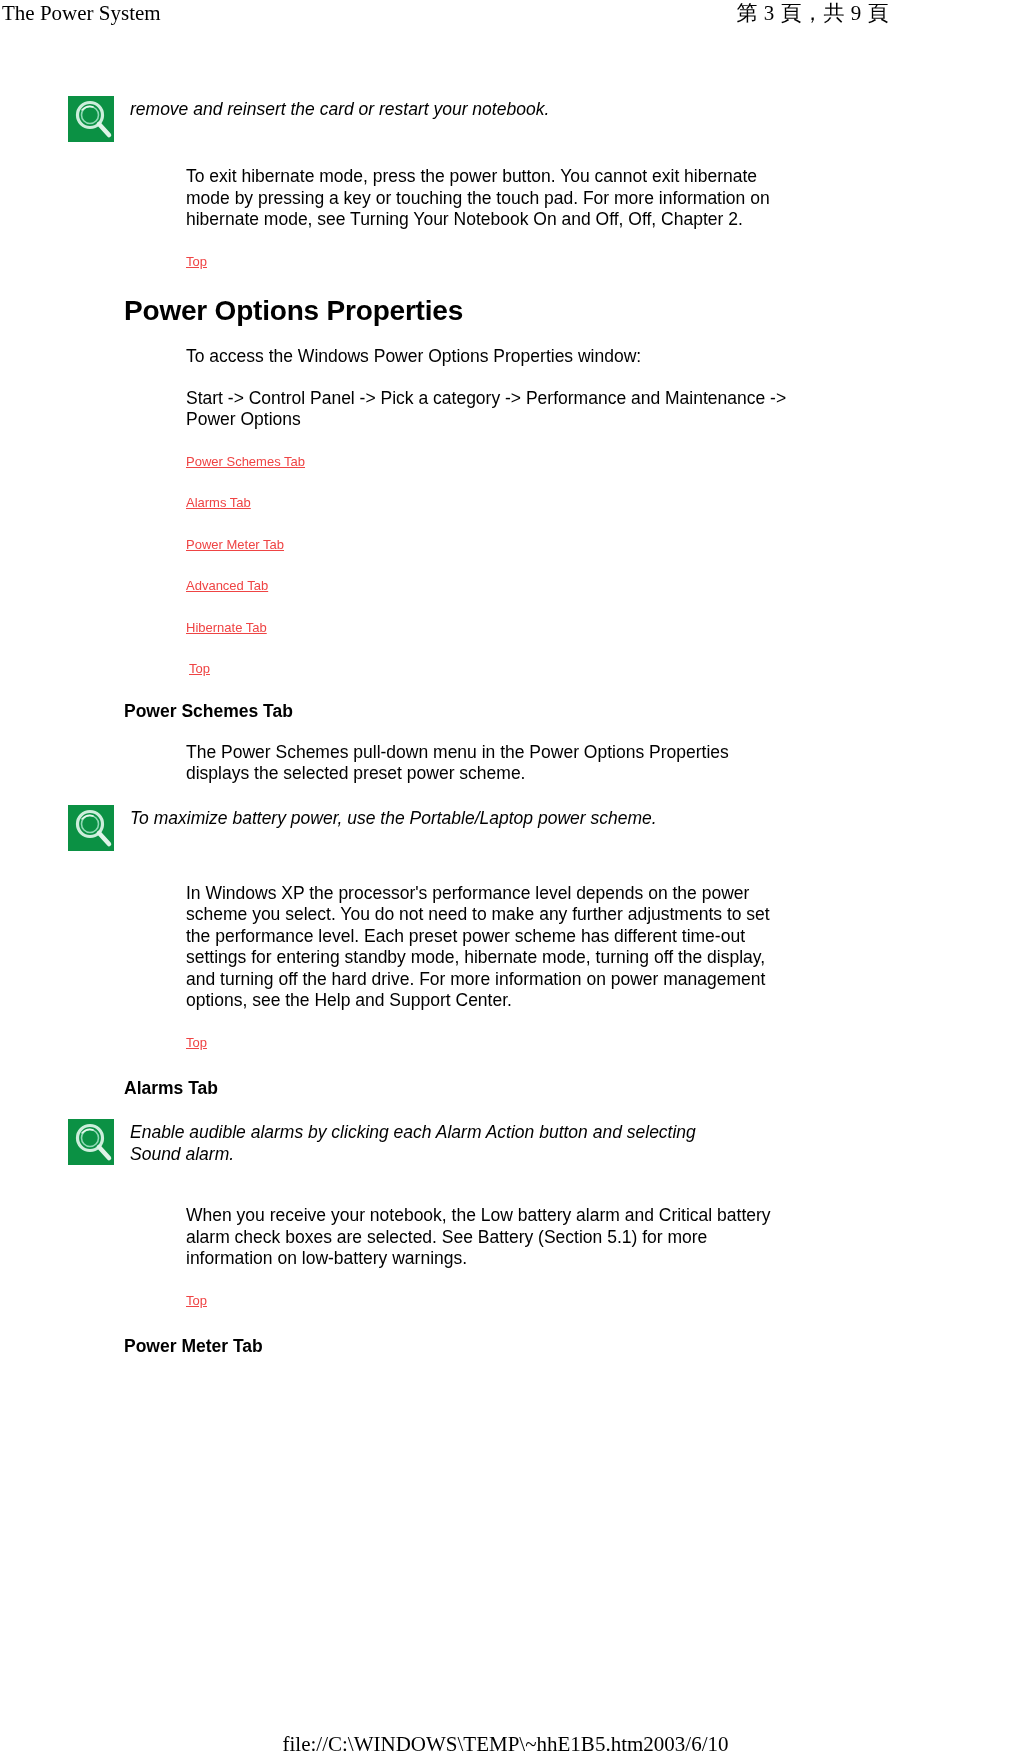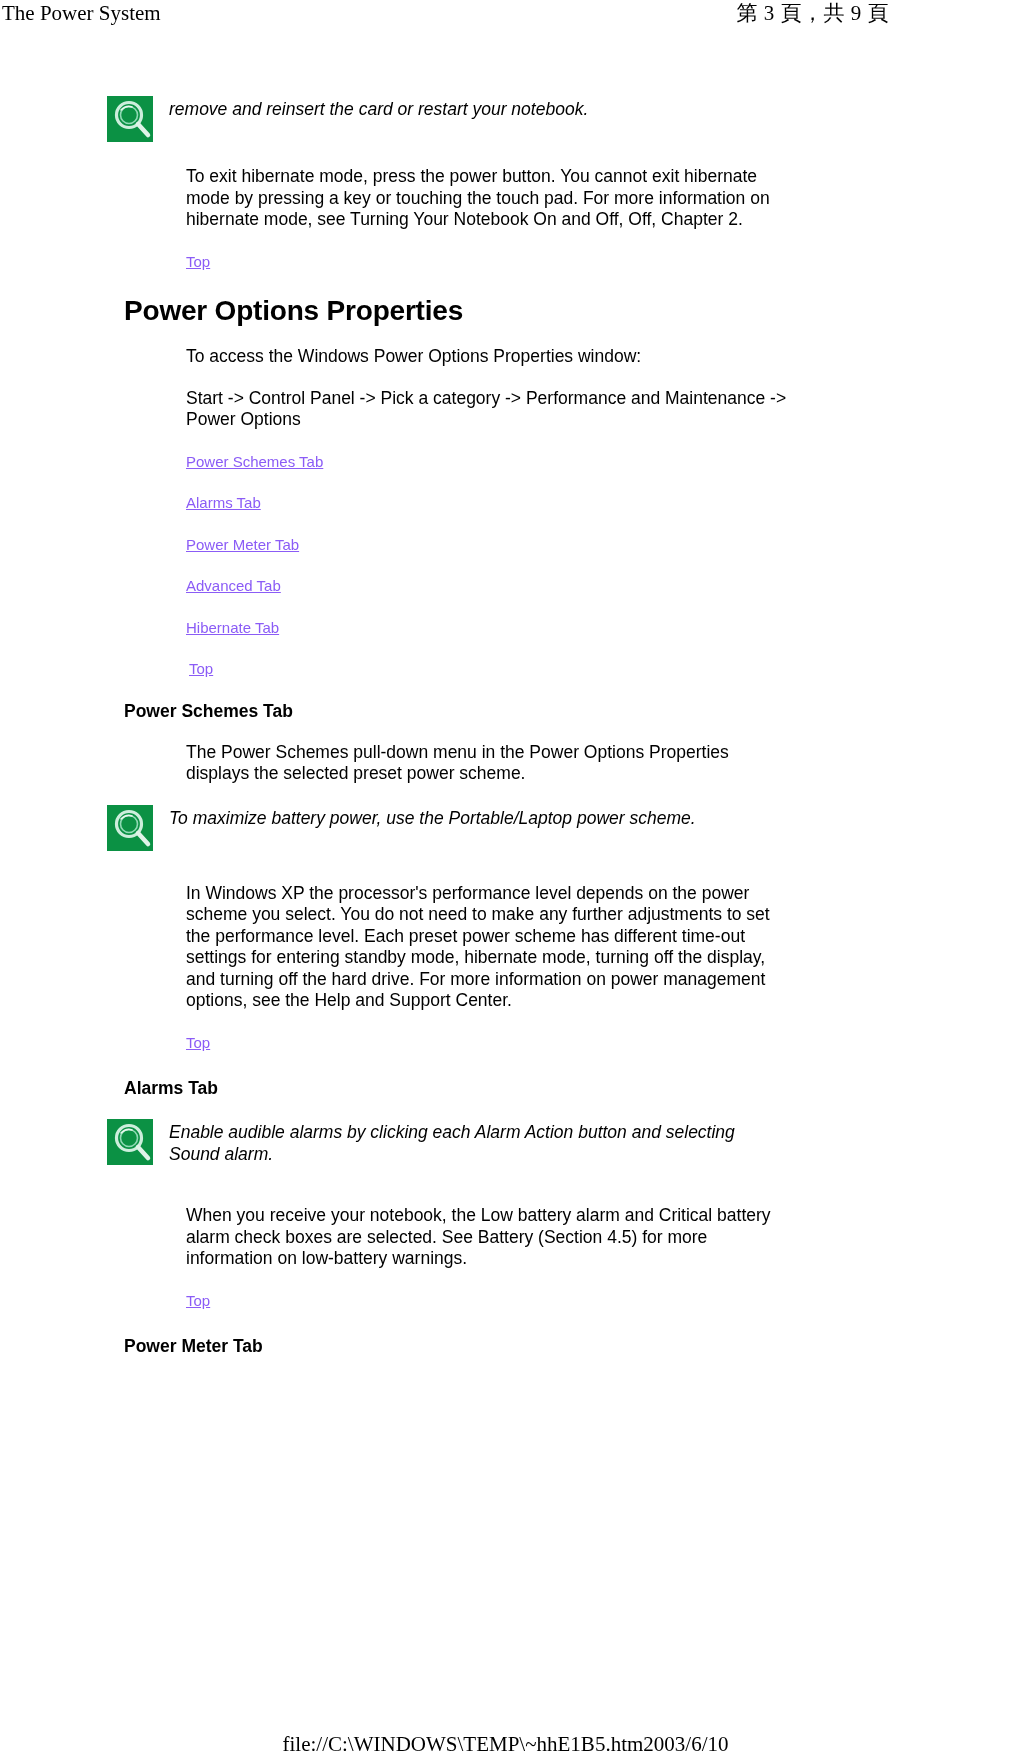--- a/index.html
+++ b/index.html
@@ -77,33 +77,33 @@
     letter-spacing: -0.2px;
   }
   h3.sub-title {
     margin: 0 0 0 124px;
     font-size: 17.5px;
     line-height: 22px;
     font-weight: bold;
   }
 
   a.doclink {
-    color: #8b5cf6;
+    color: #ef4444;
     text-decoration: underline;
-    font-size: 15px;
+    font-size: 13px;
     line-height: 21.5px;
   }
   .linkrow { margin-left: 186px; }
   .linkrow.top-link { margin-left: 186px; }
   .linkrow.top-link-a { margin-left: 189px; }
 
   
   .note {
     position: relative;
-    margin-left: 107px;
+    margin-left: 68px;
     min-height: 46px;
   }
   .note-icon {
     position: absolute;
     left: 0;
     top: 0;
     width: 46px;
     height: 46px;
     background: #0b9144;
     overflow: hidden;
@@ -242,21 +242,21 @@
       </svg>
     </span>
     <div class="note-text">Enable audible alarms by clicking each Alarm Action button and selecting Sound alarm.</div>
   </div>
 
   <div class="spacer-20"></div>
 
 
   <div class="spacer-20"></div>
 
-  <p class="body">When you receive your notebook, the Low battery alarm and Critical battery alarm check boxes are selected. See Battery (Section 4.5) for more information on low-battery warnings.</p>
+  <p class="body">When you receive your notebook, the Low battery alarm and Critical battery alarm check boxes are selected. See Battery (Section 5.1) for more information on low-battery warnings.</p>
 
   <div class="spacer-20"></div>
 
   <div class="linkrow top-link">
     <a class="doclink" href="#">Top</a>
   </div>
 
   <div class="spacer-24"></div>
 
   <h3 class="sub-title">Power Meter Tab</h3>

